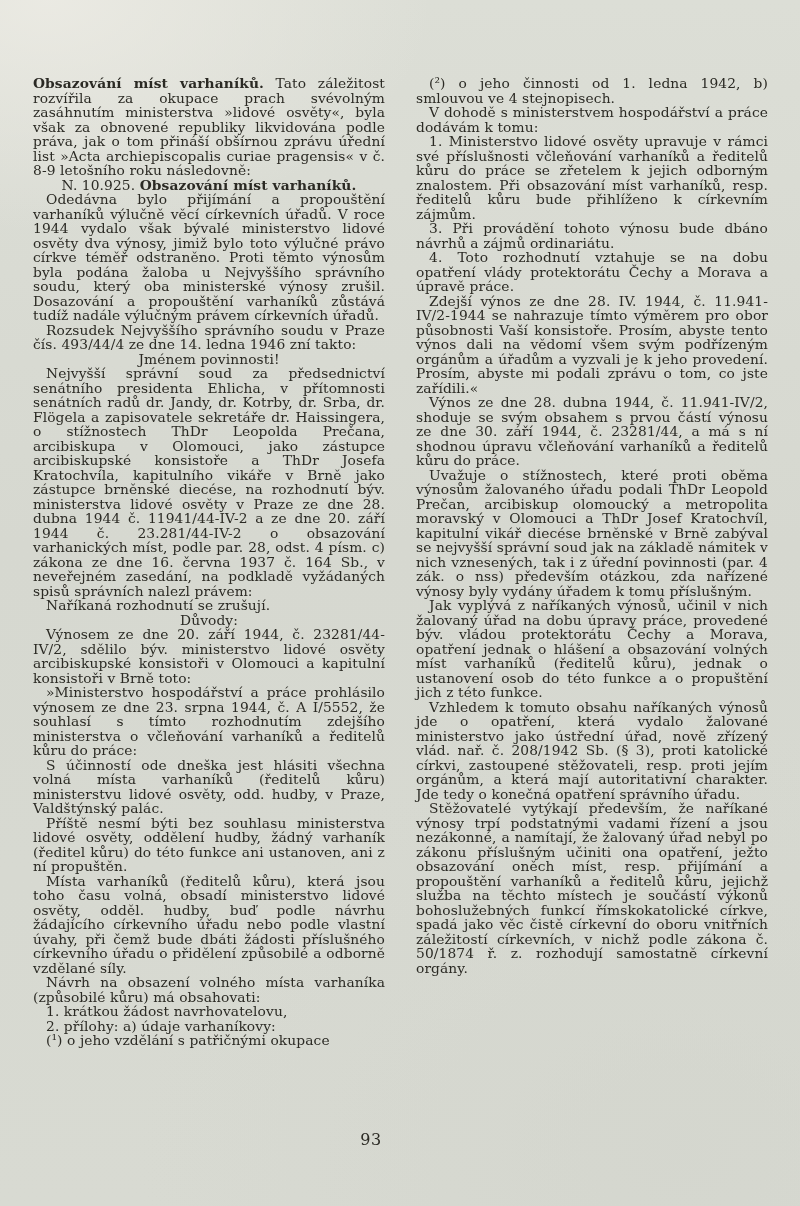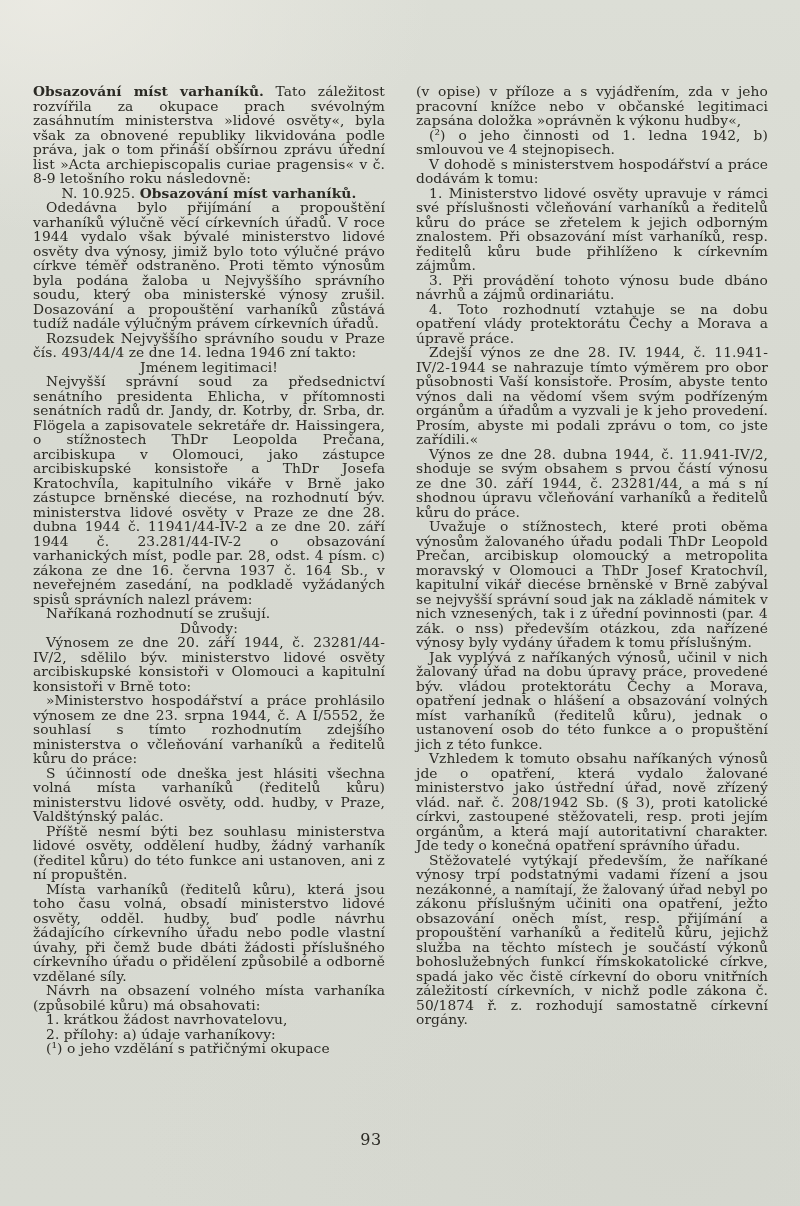--- a/index.html
+++ b/index.html
@@ -6,21 +6,21 @@
   body{width:800px;height:1206px;overflow:hidden;}
   .page{
     position:relative;width:800px;height:1206px;overflow:hidden;
     background:
       radial-gradient(ellipse 700px 420px at 6% 0%, rgba(236,235,228,.9) 0%, rgba(236,235,228,0) 55%),
       radial-gradient(ellipse 900px 700px at 85% 95%, rgba(210,212,204,.6) 0%, rgba(210,212,204,0) 60%),
       linear-gradient(180deg,#dcded6 0%,#d6d8d0 45%,#d8dad2 100%);
     font-family:"DejaVu Serif","Liberation Serif",serif;
     color:#2b2a24;
   }
-  .columns{display:flex;gap:31px;padding:76px 32px 0 33px;margin-top:8px;}
+  .columns{display:flex;gap:31px;padding:76px 32px 0 33px;}
   .col{width:360px;text-align:justify;font-size:13.8px;line-height:14.5px;letter-spacing:.1px;}
   .col p{margin:0;}
   .para{text-indent:13px;}
   .noindent{text-indent:0;}
   .sp{margin-top:5px;}
   .item{text-indent:13px;margin-top:3px;}
   .center{text-align:center;text-indent:0;margin:6px 0 4px;}
   b{font-weight:bold;}
   .pagenum{
     position:absolute;top:1130px;left:371px;transform:translateX(-50%);
@@ -31,37 +31,36 @@
 <body>
 
 <div class="page">
   <div class="columns">
 
     <div class="col">
       <p class="para noindent"><b>Obsazování míst varhaníků.</b><span> Tato záležitost rozvířila za okupace prach svévolným zasáhnutím ministerstva »lidové osvěty«, byla však za obnovené republiky likvidována podle práva, jak o tom přináší obšírnou zprávu úřední list »Acta archiepiscopalis curiae pragensis« v č. 8-9 letošního roku následovně:</span></p>
       <p class="center"><span>N. 10.925. </span><b>Obsazování míst varhaníků.</b></p>
       <p class="para">Odedávna bylo přijímání a propouštění varhaníků výlučně věcí církevních úřadů. V roce 1944 vydalo však bývalé ministerstvo lidové osvěty dva výnosy, jimiž bylo toto výlučné právo církve téměř odstraněno. Proti těmto výnosům byla podána žaloba u Nejvyššího správního soudu, který oba ministerské výnosy zrušil. Dosazování a propouštění varhaníků zůstává tudíž nadále výlučným právem církevních úřadů.</p>
       <p class="para">Rozsudek Nejvyššího správního soudu v Praze čís. 493/44/4 ze dne 14. ledna 1946 zní takto:</p>
-      <p class="center">Jménem legitimaci!</p>
+      <p class="center">Jménem povinnosti!</p>
       <p class="para">Nejvyšší správní soud za předsednictví senátního presidenta Ehlicha, v přítomnosti senátních radů dr. Jandy, dr. Kotrby, dr. Srba, dr. Flögela a zapisovatele sekretáře dr. Haissingera, o stížnostech ThDr Leopolda Prečana, arcibiskupa v Olomouci, jako zástupce arcibiskupské konsistoře a ThDr Josefa Kratochvíla, kapitulního vikáře v Brně jako zástupce brněnské diecése, na rozhodnutí býv. ministerstva lidové osvěty v Praze ze dne 28. dubna 1944 č. 11941/44-IV-2 a ze dne 20. září 1944 č. 23.281/44-IV-2 o obsazování varhanických míst, podle par. 28, odst. 4 písm. c) zákona ze dne 16. června 1937 č. 164 Sb., v neveřejném zasedání, na podkladě vyžádaných spisů správních nalezl právem:</p>
       <p class="para sp">Naříkaná rozhodnutí se zrušují.</p>
       <p class="center">Důvody:</p>
       <p class="para">Výnosem ze dne 20. září 1944, č. 23281/44-IV/2, sdělilo býv. ministerstvo lidové osvěty arcibiskupské konsistoři v Olomouci a kapitulní konsistoři v Brně toto:</p>
       <p class="para">»Ministerstvo hospodářství a práce prohlásilo výnosem ze dne 23. srpna 1944, č. A I/5552, že souhlasí s tímto rozhodnutím zdejšího ministerstva o včleňování varhaníků a ředitelů kůru do práce:</p>
       <p class="para">S účinností ode dneška jest hlásiti všechna volná místa varhaníků (ředitelů kůru) ministerstvu lidové osvěty, odd. hudby, v Praze, Valdštýnský palác.</p>
       <p class="para">Příště nesmí býti bez souhlasu ministerstva lidové osvěty, oddělení hudby, žádný varhaník (ředitel kůru) do této funkce ani ustanoven, ani z ní propuštěn.</p>
       <p class="para">Místa varhaníků (ředitelů kůru), která jsou toho času volná, obsadí ministerstvo lidové osvěty, odděl. hudby, buď podle návrhu žádajícího církevního úřadu nebo podle vlastní úvahy, při čemž bude dbáti žádosti příslušného církevního úřadu o přidělení způsobilé a odborně vzdělané síly.</p>
       <p class="para sp">Návrh na obsazení volného místa varhaníka (způsobilé kůru) má obsahovati:</p>
       <p class="item">1. krátkou žádost navrhovatelovu,</p>
       <p class="item">2. přílohy: a) údaje varhaníkovy:</p>
       <p class="item">(¹) o jeho vzdělání s patřičnými okupace</p>
     </div>
 
     <div class="col">
-      <p class="para noindent">(v opise) v příloze a s vyjádřením, zda v jeho pracovní knížce nebo v občanské legitimaci zapsána doložka »oprávněn k výkonu hudby«,</p>
       <p class="para sp">(²) o jeho činnosti od 1. ledna 1942, b) smlouvou ve 4 stejnopisech.</p>
       <p class="para sp">V dohodě s ministerstvem hospodářství a práce dodávám k tomu:</p>
       <p class="para sp">1. Ministerstvo lidové osvěty upravuje v rámci své příslušnosti včleňování varhaníků a ředitelů kůru do práce se zřetelem k jejich odborným znalostem. Při obsazování míst varhaníků, resp. ředitelů kůru bude přihlíženo k církevním zájmům.</p>
       <p class="para sp">3. Při provádění tohoto výnosu bude dbáno návrhů a zájmů ordinariátu.</p>
       <p class="para sp">4. Toto rozhodnutí vztahuje se na dobu opatření vlády protektorátu Čechy a Morava a úpravě práce.</p>
       <p class="para sp">Zdejší výnos ze dne 28. IV. 1944, č. 11.941-IV/2-1944 se nahrazuje tímto výměrem pro obor působnosti Vaší konsistoře. Prosím, abyste tento výnos dali na vědomí všem svým podřízeným orgánům a úřadům a vyzvali je k jeho provedení. Prosím, abyste mi podali zprávu o tom, co jste zařídili.«</p>
       <p class="para">Výnos ze dne 28. dubna 1944, č. 11.941-IV/2, shoduje se svým obsahem s prvou částí výnosu ze dne 30. září 1944, č. 23281/44, a má s ní shodnou úpravu včleňování varhaníků a ředitelů kůru do práce.</p>
       <p class="para">Uvažuje o stížnostech, které proti oběma výnosům žalovaného úřadu podali ThDr Leopold Prečan, arcibiskup olomoucký a metropolita moravský v Olomouci a ThDr Josef Kratochvíl, kapitulní vikář diecése brněnské v Brně zabýval se nejvyšší správní soud jak na základě námitek v nich vznesených, tak i z úřední povinnosti (par. 4 zák. o nss) především otázkou, zda nařízené výnosy byly vydány úřadem k tomu příslušným.</p>
       <p class="para">Jak vyplývá z naříkaných výnosů, učinil v nich žalovaný úřad na dobu úpravy práce, provedené býv. vládou protektorátu Čechy a Morava, opatření jednak o hlášení a obsazování volných míst varhaníků (ředitelů kůru), jednak o ustanovení osob do této funkce a o propuštění jich z této funkce.</p>
       <p class="para">Vzhledem k tomuto obsahu naříkaných výnosů jde o opatření, která vydalo žalované ministerstvo jako ústřední úřad, nově zřízený vlád. nař. č. 208/1942 Sb. (§ 3), proti katolické církvi, zastoupené stěžovateli, resp. proti jejím orgánům, a která mají autoritativní charakter. Jde tedy o konečná opatření správního úřadu.</p>

